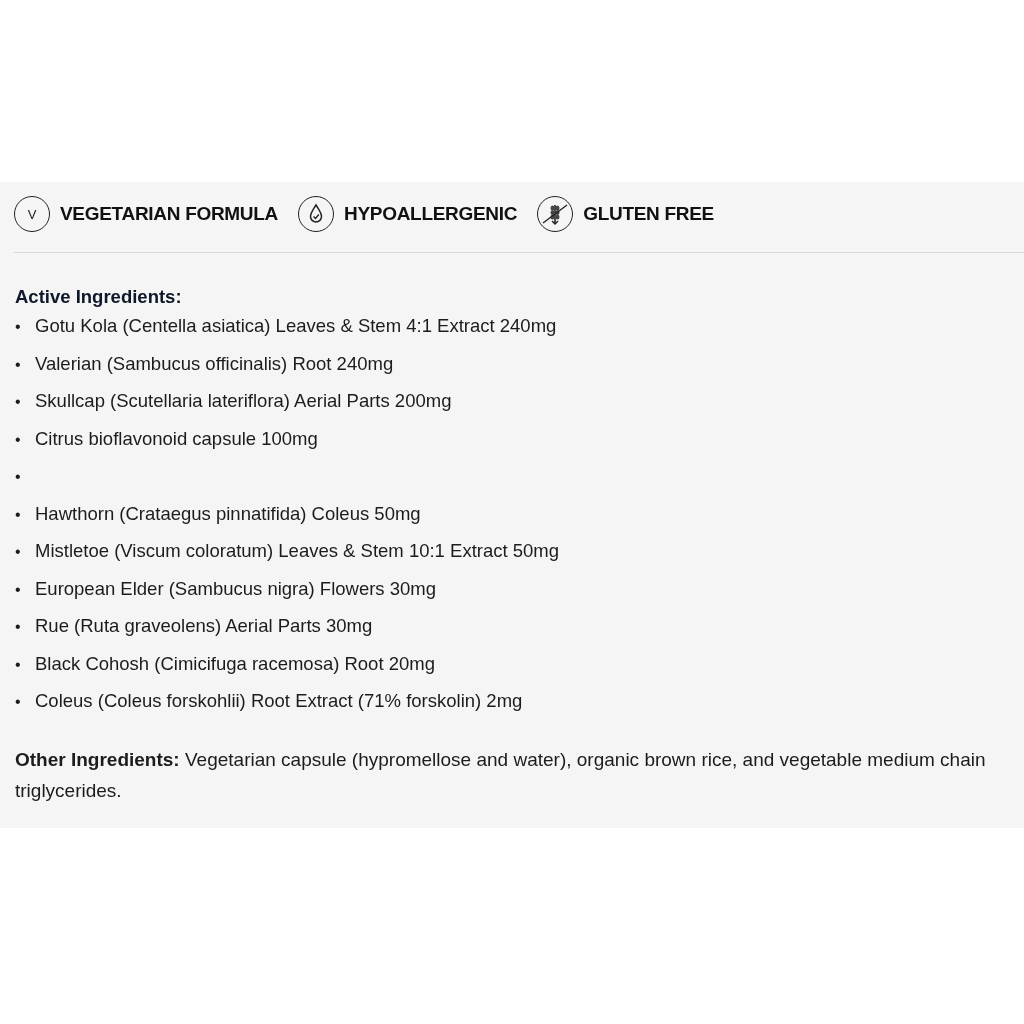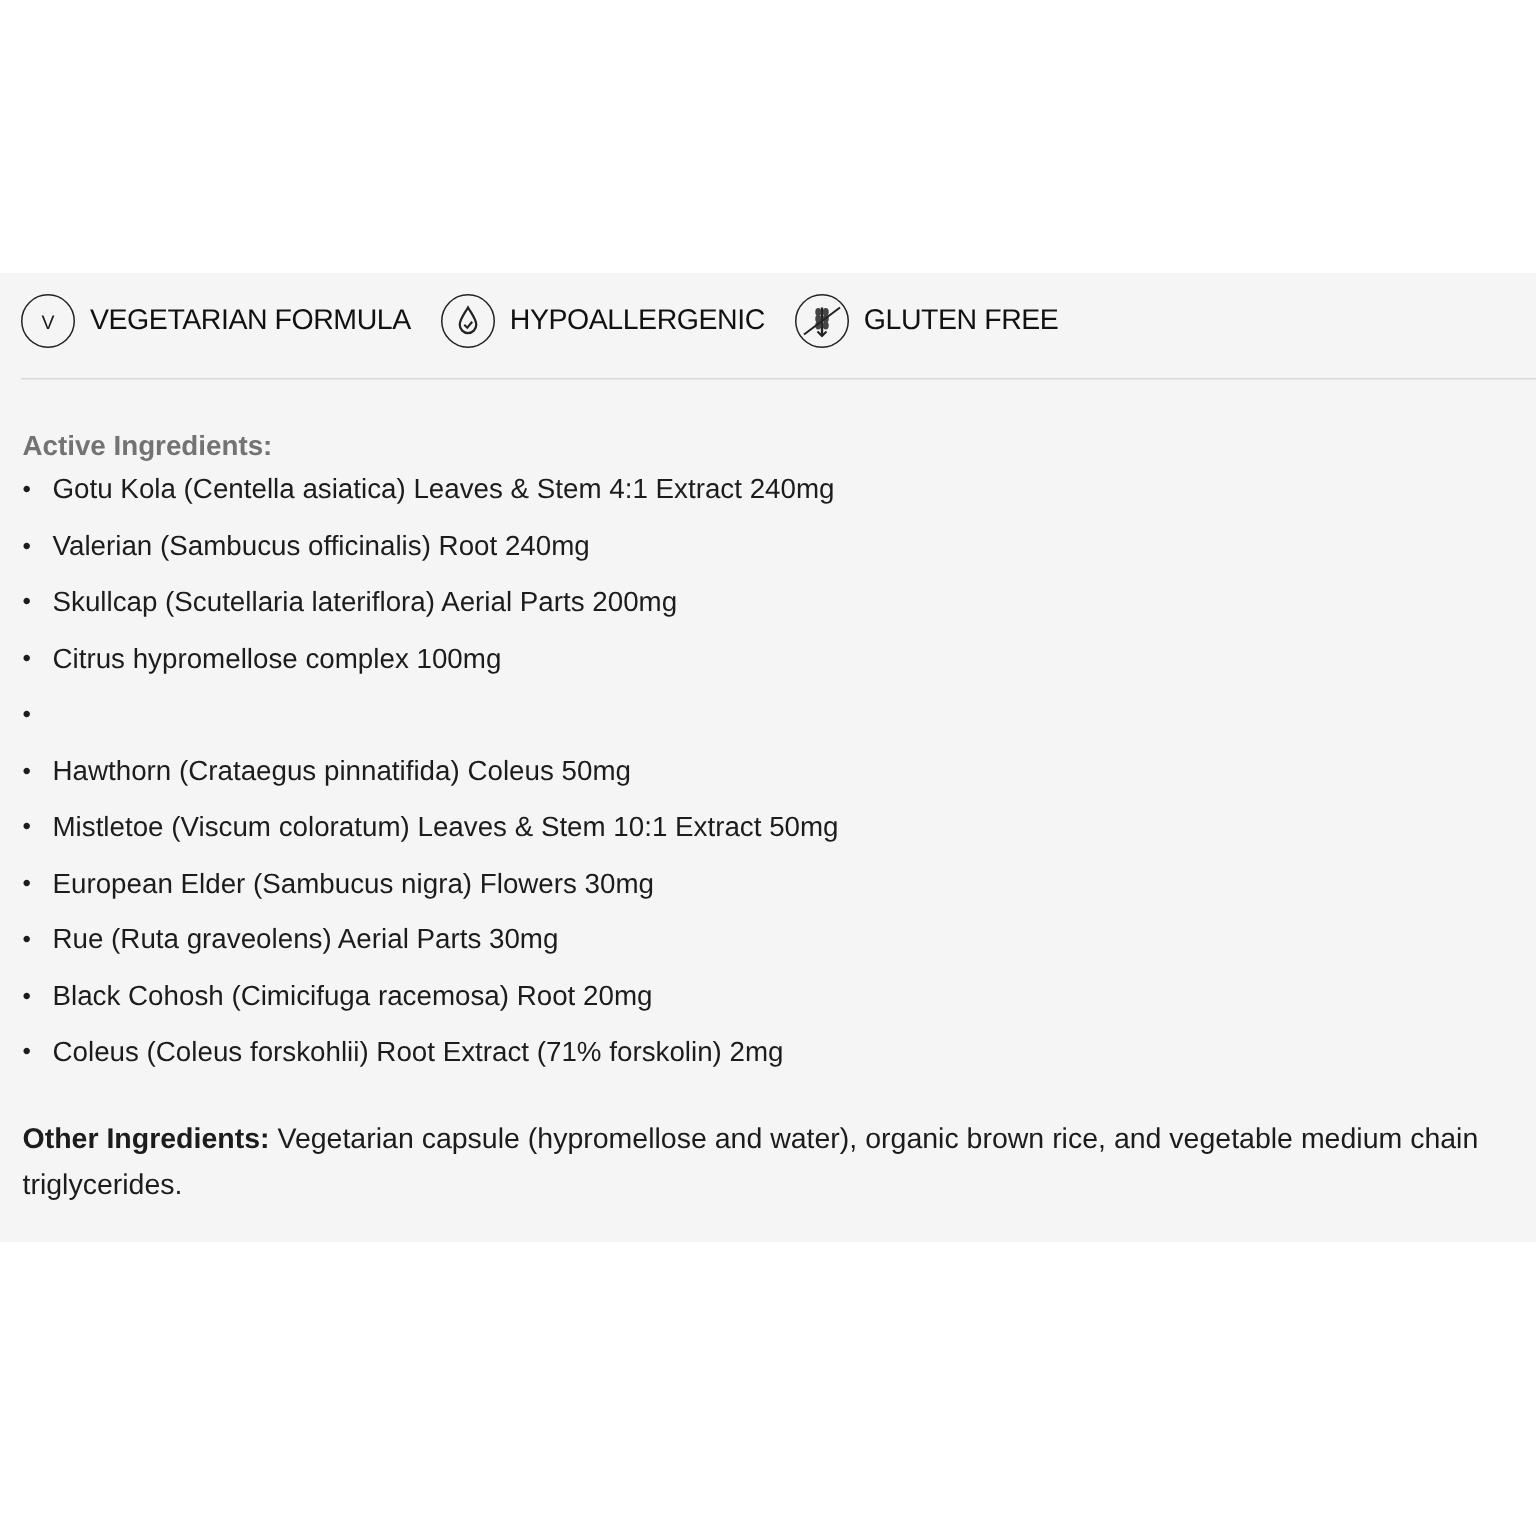--- a/index.html
+++ b/index.html
@@ -3,23 +3,23 @@
 <meta charset="utf-8">
 <style>
   html, body { margin:0; padding:0; }
   body { width:1024px; height:1024px; background:#ffffff; position:relative; overflow:hidden;
          font-family:"Liberation Sans", sans-serif; color:#1c1c1c; }
   .panel { position:absolute; left:0; top:182px; width:1024px; height:646px; background:#f4f5f4; }
   .badges { position:absolute; left:14px; top:14px; height:36px; display:flex; align-items:center; }
   .badge { display:flex; align-items:center; margin-right:20px; }
   .badge-icon { width:36px; height:36px; border:1.6px solid #222; border-radius:50%; box-sizing:border-box;
                 display:flex; align-items:center; justify-content:center; margin-right:10px; }
-  .badge-label { font-size:19px; font-weight:normal; letter-spacing:-0.3px; color:#111; }
+  .badge-label { font-size:19px; font-weight:bold; letter-spacing:-0.3px; color:#111; }
   .divider { position:absolute; left:14px; right:0; top:70px; height:1px; background:#d8d8d8; }
-  .active-title { position:absolute; left:15px; top:104px; font-size:18.5px; font-weight:bold; color:#737373; }
+  .active-title { position:absolute; left:15px; top:104px; font-size:18.5px; font-weight:bold; color:#0f172a; }
   .ing-list { position:absolute; left:15px; top:133px; margin:0; padding:0; list-style:none; }
   .ing-item { height:37.5px; font-size:18.5px; display:flex; align-items:flex-start; }
   .bullet { width:20px; font-size:16px; line-height:24px; }
   .other { position:absolute; left:15px; top:562px; width:1005px; font-size:19px; line-height:31px; }
   .other b { font-weight:bold; }
 </style>
 </head>
 <body>
 
 <div class="panel">
@@ -71,21 +71,21 @@
     <li class="ing-item">
         <span class="bullet">•</span>
         <span>Valerian (Sambucus officinalis) Root 240mg</span>
       </li>
     <li class="ing-item">
         <span class="bullet">•</span>
         <span>Skullcap (Scutellaria lateriflora) Aerial Parts 200mg</span>
       </li>
     <li class="ing-item">
         <span class="bullet">•</span>
-        <span>Citrus hypromellose complex 100mg</span>
+        <span>Citrus bioflavonoid capsule 100mg</span>
       </li>
     <li class="ing-item">
         <span class="bullet">•</span>
       </li>
     <li class="ing-item">
         <span class="bullet">•</span>
         <span>Hawthorn (Crataegus pinnatifida) Coleus 50mg</span>
       </li>
     <li class="ing-item">
         <span class="bullet">•</span>

